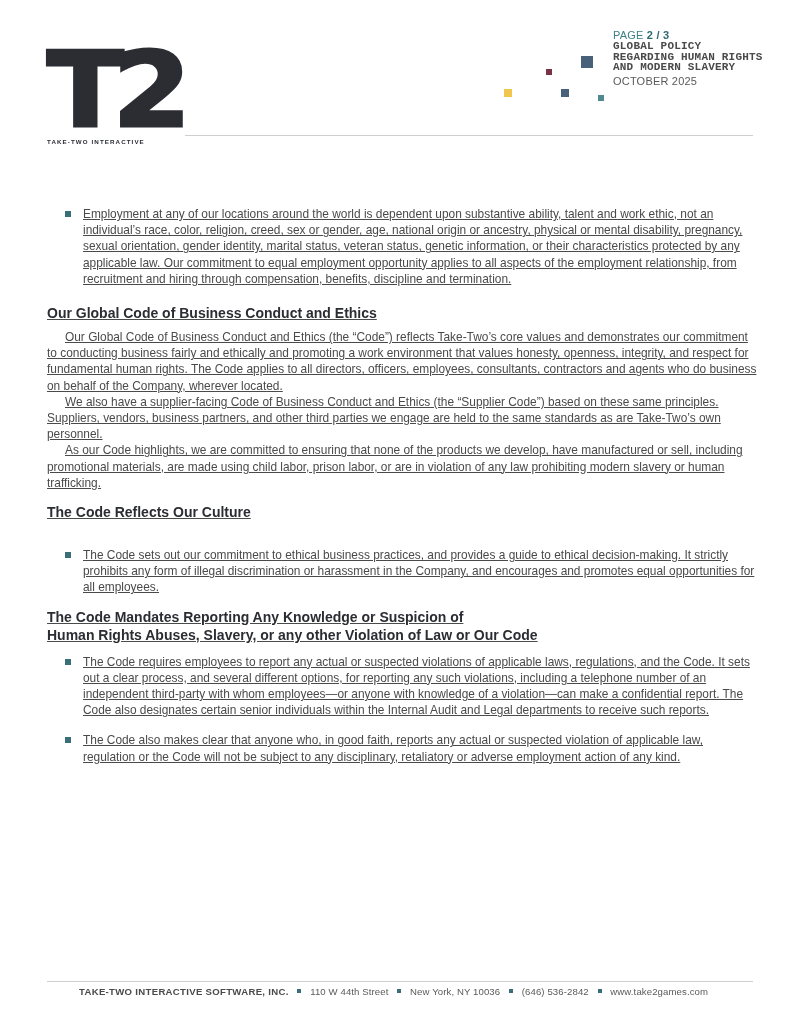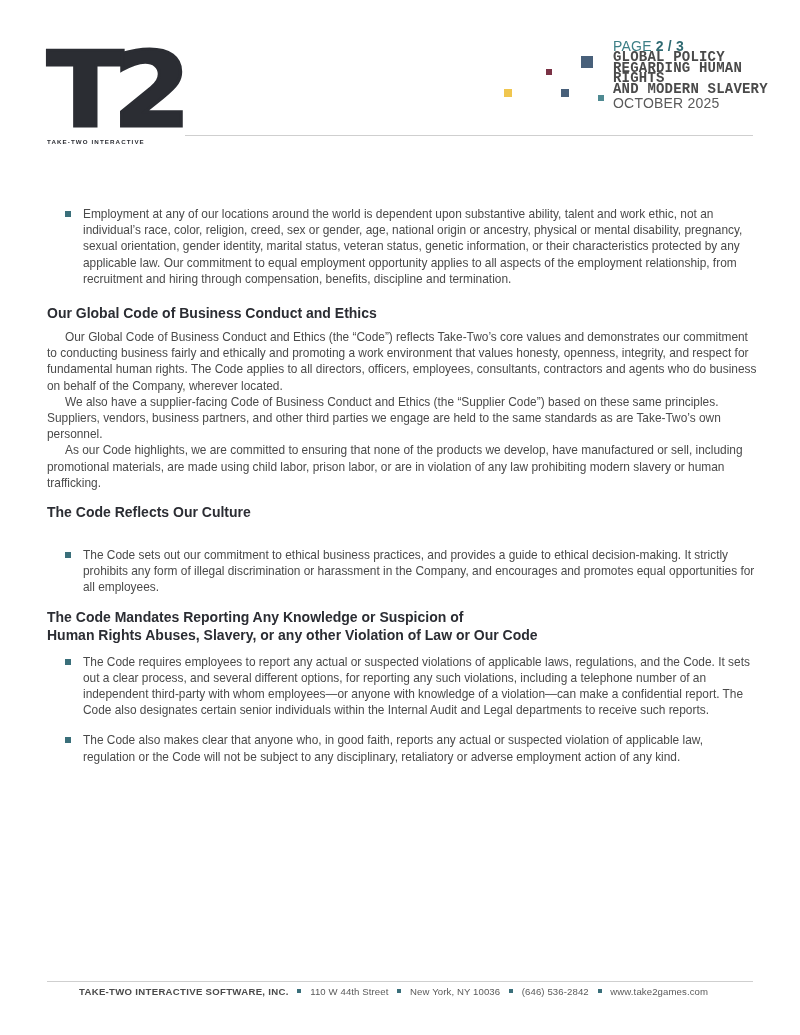--- a/index.html
+++ b/index.html
@@ -27,28 +27,28 @@
   }
   .logo-caption {
     font-size: 6.2px; font-weight: 700; letter-spacing: 1.1px; color: #2b2d33;
     margin-top: 2px; white-space: nowrap;
   }
   .header-rule {
     position: absolute; left: 185px; top: 135px; width: 568px; height: 1px; background: #cfcfcf;
   }
   .sq { position: absolute; }
   .header-meta {
-    position: absolute; left: 613px; top: 41px; font-size: 14px; line-height: 10.8px;
+    position: absolute; left: 613px; top: 30px; font-size: 11px; line-height: 10.8px;
   }
   .meta-page { color: #3d7f86; letter-spacing: 0.2px; }
   .meta-page b { color: #2f6a72; }
   .meta-title { color: #4a4a4a; font-weight: 700; letter-spacing: 0.2px; font-family: Liberation Mono, monospace; }
   .meta-date { color: #5a5a5a; margin-top: 3px; letter-spacing: 0.2px; }
 
-  .content { position: absolute; left: 47px; top: 206px; width: 710px; font-size: 11.9px; line-height: 16.2px; color: #4a4a4a; }
+  .content { position: absolute; left: 47px; top: 206px; width: 710px; font-size: 11.9px; line-height: 16.2px; color: #4a4a4a; text-decoration: underline; }
   .bullet-list { list-style: none; }
   .bullet-item { position: relative; padding-left: 36px; }
   .bullet-item + .bullet-item { margin-top: 14px; }
   .bullet-marker {
     position: absolute; left: 18px; top: 5px; width: 6px; height: 6px; background: #3a6f7a;
   }
   h2 {
     font-size: 14px; font-weight: 700; color: #2b2d33; line-height: 18px;
   }
   .para { text-indent: 18px; }

